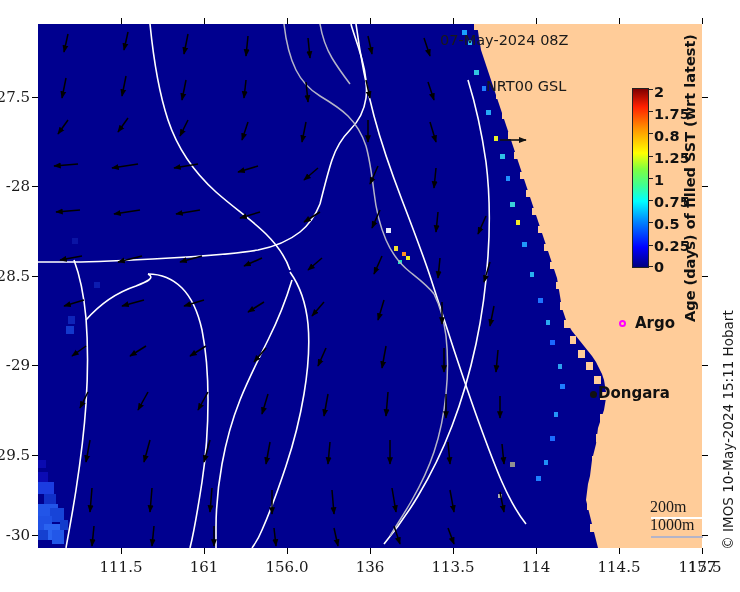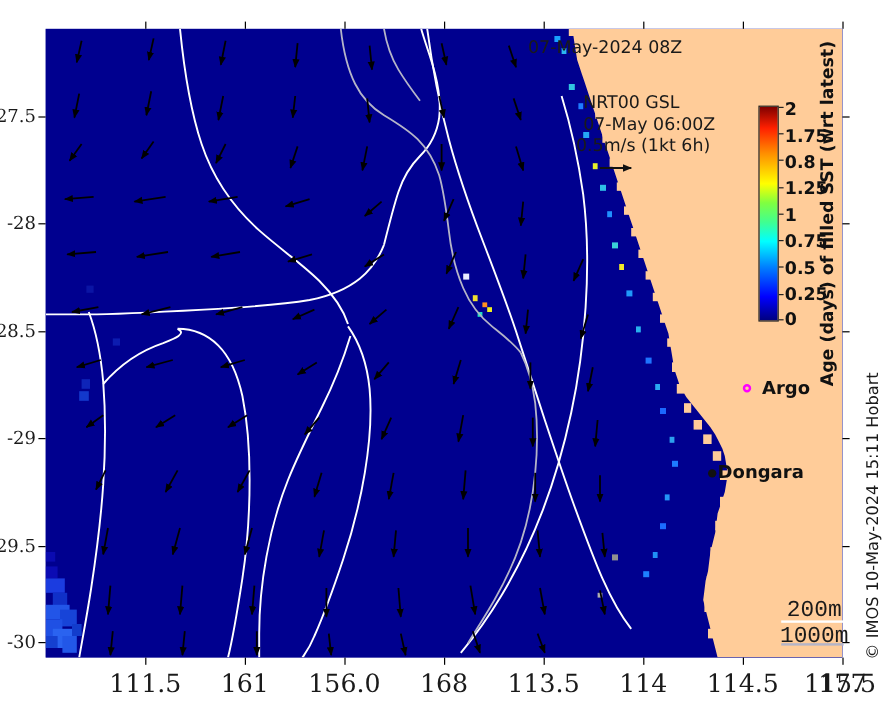--- a/index.html
+++ b/index.html
@@ -54,21 +54,21 @@
     position: absolute;
     width: 6px; height: 1px;
     background: #000;
     left: 702px;
   }
   .xlabel {
     position: absolute;
     top: 558px;
     transform: translateX(-50%);
     font-family: "DejaVu Serif", serif;
-    font-size: 21px;
+    font-size: 15px;
     color: #1a1a1a;
     white-space: nowrap;
   }
   .ylabel {
     position: absolute;
     left: 30px;
     transform: translate(-100%, -50%);
     font-family: "DejaVu Serif", serif;
     font-size: 15px;
     color: #1a1a1a;
@@ -117,25 +117,24 @@
     left: 590px; top: 391px;
     width: 7px; height: 7px;
     background: #111;
     border-radius: 50%;
   }
 
   
   #bathy-legend {
     position: absolute;
     left: 650px; top: 498px;
-    font-family: Liberation Mono, monospace;
-    font-size: 19px;
+    font-family: Liberation Serif, serif;
+    font-size: 16px;
     color: #1a1a1a;
     line-height: 1.15;
-    text-align: center;
   }
   #bathy-legend div { white-space: nowrap; }
   #bathy-line-200 {
     position: absolute;
     left: 651px; top: 517px;
     width: 52px; height: 2px;
     background: #ffffff;
   }
   #bathy-line-1000 {
     position: absolute;
@@ -467,21 +466,21 @@
   <div class="tick-x-top" style="left:287px"></div>
   <div class="tick-x-top" style="left:370px"></div>
   <div class="tick-x-top" style="left:453px"></div>
   <div class="tick-x-top" style="left:536px"></div>
   <div class="tick-x-top" style="left:619px"></div>
   <div class="tick-x-top" style="left:702px"></div>
 
   <div class="xlabel" style="left:121px">111.5</div>
   <div class="xlabel" style="left:204px">161</div>
   <div class="xlabel" style="left:287px">156.0</div>
-  <div class="xlabel" style="left:370px">168</div>
+  <div class="xlabel" style="left:370px">136</div>
   <div class="xlabel" style="left:453px">113.5</div>
   <div class="xlabel" style="left:536px">114</div>
   <div class="xlabel" style="left:619px">114.5</div>
   <div class="xlabel" style="left:702px">177</div>
   <div class="xlabel" style="left:700px">115.5</div>
 
   <div class="tick-y" style="top:97px"></div>
   <div class="tick-y" style="top:186px"></div>
   <div class="tick-y" style="top:276px"></div>
   <div class="tick-y" style="top:365px"></div>
@@ -497,22 +496,20 @@
 
   <div class="ylabel" style="top:97px">-27.5</div>
   <div class="ylabel" style="top:186px">-28</div>
   <div class="ylabel" style="top:276px">-28.5</div>
   <div class="ylabel" style="top:365px">-29</div>
   <div class="ylabel" style="top:455px">-29.5</div>
   <div class="ylabel" style="top:535px">-30</div>
 
   <div class="map-text" id="datestamp">07-May-2024 08Z</div>
   <div class="map-text" id="vec-src">NRT00 GSL</div>
-  <div class="map-text" id="vec-time">07-May 06:00Z</div>
-  <div class="map-text" id="vec-scale">0.5m/s (1kt 6h)</div>
 
   <svg id="vec-arrow" width="34" height="12">
     <defs>
       <marker id="refhead" viewBox="0 0 10 10" refX="9" refY="5" markerWidth="5" markerHeight="5" orient="auto-start-reverse">
         <path d="M 0 1 L 10 5 L 0 9 z" fill="#111"></path>
       </marker>
     </defs>
     <line x1="2" y1="6" x2="28" y2="6" stroke="#111" stroke-width="1.6" marker-end="url(#refhead)"></line>
   </svg>
 

